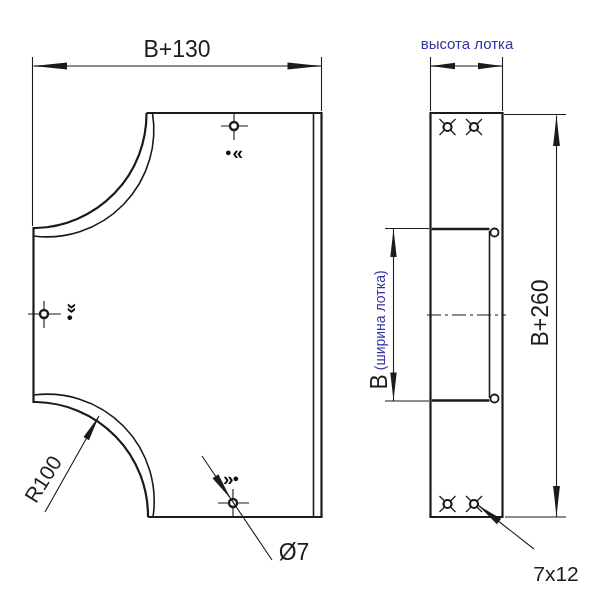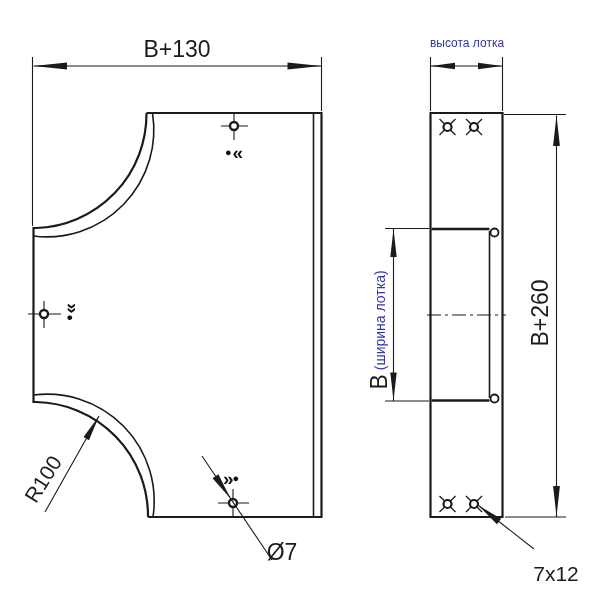--- a/index.html
+++ b/index.html
@@ -112,32 +112,32 @@
       <polygon points="393.5,229 390.3,257 396.7,257"></polygon>
       <polygon points="393.5,400.5 390.3,372.5 396.7,372.5"></polygon>
       <polygon points="99,416 89.0,440.2 83.5,437.1"></polygon>
       <polygon points="230.5,498.6 212.5,478.2 218.4,474.2"></polygon>
       <polygon points="478.5,505.5 501.1,518.8 496.9,524.2"></polygon>
     </g>
   </svg>
 
   <div class="lbl big" style="left:177px;top:49px;">B+130</div>
 
-  <div class="lbl small-blue" style="left:467px;top:43px;font-size:12px;">высота лотка</div>
+  <div class="lbl small-blue" style="left:467px;top:43px;font-size:15px;">высота лотка</div>
 
   <div class="lbl big rot90" style="left:540px;top:313px;">B+260</div>
 
   <div class="lbl rot90 bmix" style="left:379px;top:330px;">
     <span class="b-main">B</span>
     <span class="b-note">(ширина лотка)</span>
   </div>
 
   <div class="lbl med rot58" style="left:43px;top:479px;">R100</div>
 
-  <div class="lbl big" style="left:282px;top:552px;">Ø7</div>
+  <div class="lbl big" style="left:294px;top:552px;">Ø7</div>
 
   <div class="lbl med" style="left:556px;top:573px;">7x12</div>
 
   <div class="lbl sym" style="left:233px;top:152px;">
     <span class="dot">●</span>
       <span class="chev">«</span>
   </div>
   <div class="lbl sym rot90" style="left:69px;top:313px;">
     <span class="dot">●</span>
       <span class="chev">«</span>

